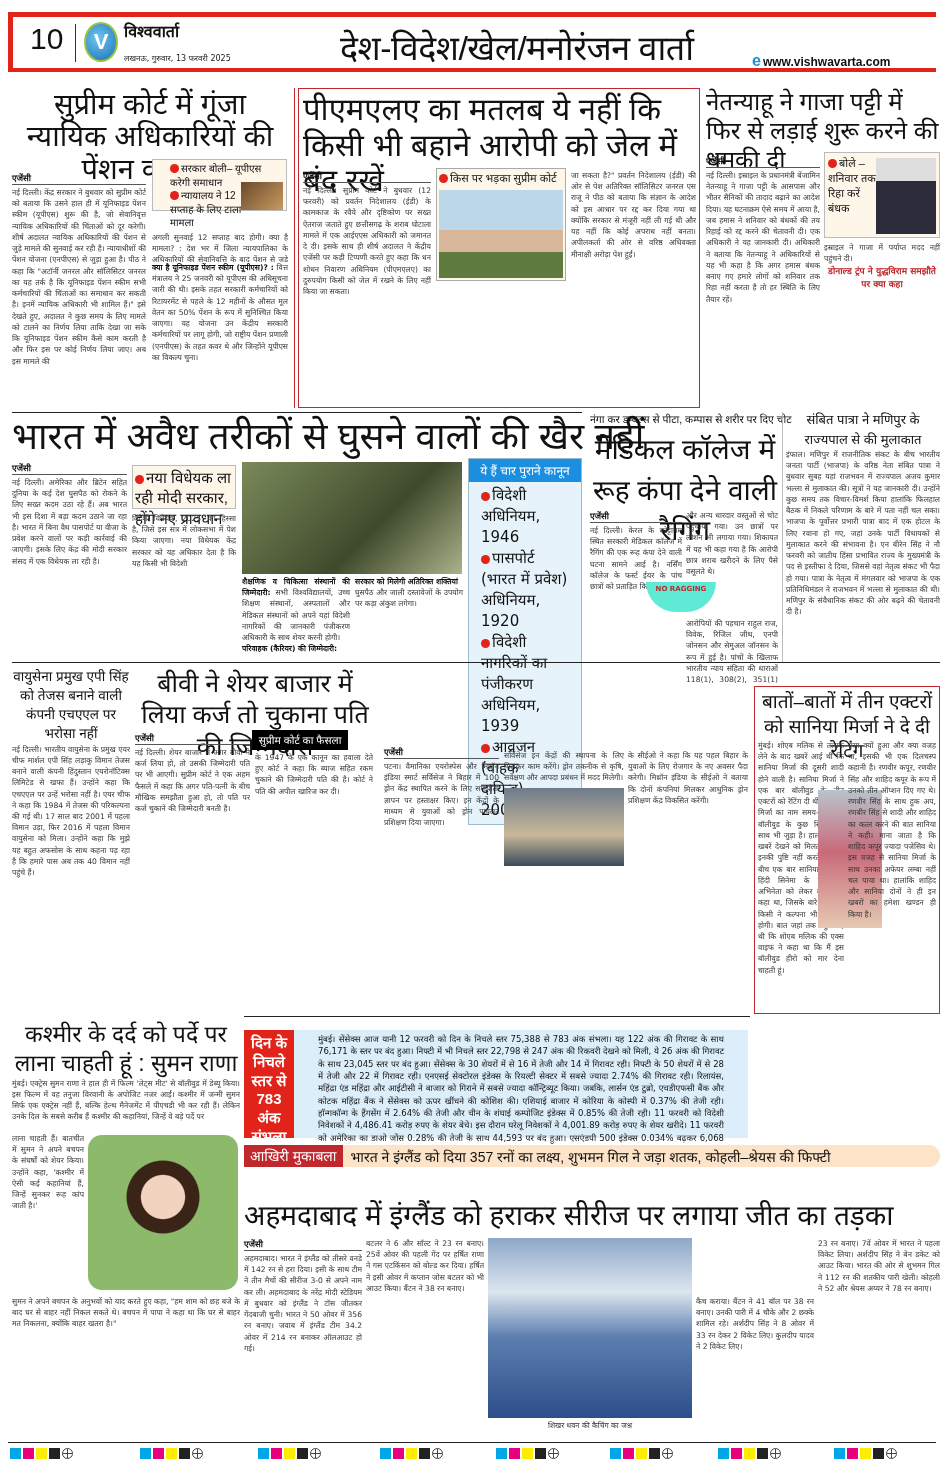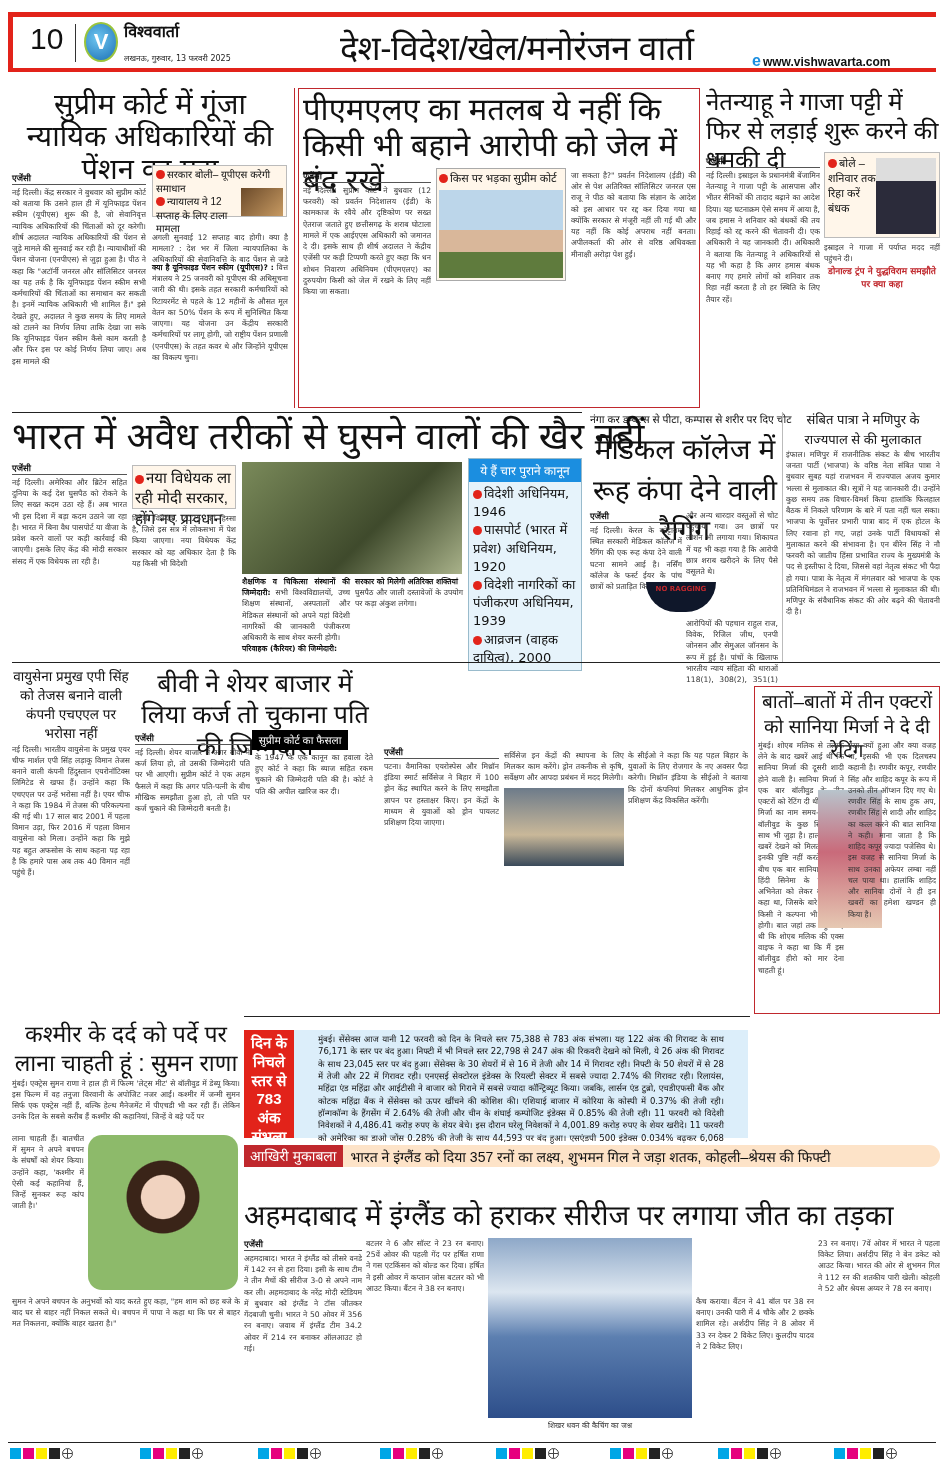--- a/index.html
+++ b/index.html
@@ -46,21 +46,21 @@
 <div class="abs section-title">देश-विदेश/खेल/मनोरंजन वार्ता</div>
 <div class="abs site"><span class="e">e</span><span>www.vishwavarta.com</span></div>
 
 <div class="col" style="left:12px;top:88px;width:276px">
   <div class="headline h-lg" style="text-align:center;font-size:29px">सुप्रीम कोर्ट में गूंजा न्यायिक अधिकारियों की पेंशन का मुद्दा</div>
 </div>
 <div class="col" style="left:12px;top:172px;width:134px">
   <div class="byline">एजेंसी</div>
   <div class="body" style="height:240px;overflow:hidden">नई दिल्ली। केंद्र सरकार ने बुधवार को सुप्रीम कोर्ट को बताया कि उसने हाल ही में यूनिफाइड पेंशन स्कीम (यूपीएस) शुरू की है, जो सेवानिवृत्त न्यायिक अधिकारियों की चिंताओं को दूर करेगी। शीर्ष अदालत न्यायिक अधिकारियों की पेंशन से जुड़े मामले की सुनवाई कर रही है। न्यायाधीशों की पेंशन योजना (एनपीएस) से जुड़ा हुआ है। पीठ ने कहा कि "अटॉर्नी जनरल और सॉलिसिटर जनरल का यह तर्क है कि यूनिफाइड पेंशन स्कीम सभी कर्मचारियों की चिंताओं का समाधान कर सकती है। इनमें न्यायिक अधिकारी भी शामिल हैं।" इसे देखते हुए, अदालत ने कुछ समय के लिए मामले को टालने का निर्णय लिया ताकि देखा जा सके कि यूनिफाइड पेंशन स्कीम कैसे काम करती है और फिर इस पर कोई निर्णय लिया जाए। अब इस मामले की</div>
 </div>
-<div class="col box" style="left:152px;top:165px;width:135px;height:52px;padding:2px 3px">
+<div class="col box" style="left:152px;top:159px;width:135px;height:52px;padding:2px 17px">
   <div class="callout dot" style="font-size:10px">सरकार बोली– यूपीएस करेगी समाधान</div>
   <div class="callout dot" style="font-size:10px;width:88px">न्यायालय ने 12 सप्ताह के लिए टाला मामला</div>
   <div class="photo abs" style="right:3px;top:22px;width:42px;height:28px;background:linear-gradient(135deg,#6b4a2a,#c79a62)"></div>
 </div>
 <div class="col" style="left:152px;top:232px;width:136px">
   <div class="body" style="height:30px;overflow:hidden">अगली सुनवाई 12 सप्ताह बाद होगी। क्या है मामला? : देश भर में जिला न्यायपालिका के अधिकारियों की सेवानिवृत्ति के बाद पेंशन से जुड़े मुद्दों की भी सुनवाई कर रही है।</div>
   <div class="body"><b>क्या है यूनिफाइड पेंशन स्कीम (यूपीएस)? :</b> <span>वित्त मंत्रालय ने 25 जनवरी को यूपीएस की अधिसूचना जारी की थी। इसके तहत सरकारी कर्मचारियों को रिटायरमेंट से पहले के 12 महीनों के औसत मूल वेतन का 50% पेंशन के रूप में सुनिश्चित किया जाएगा। यह योजना उन केंद्रीय सरकारी कर्मचारियों पर लागू होगी, जो राष्ट्रीय पेंशन प्रणाली (एनपीएस) के तहत कवर थे और जिन्होंने यूपीएस का विकल्प चुना।</span></div>
 </div>
 <div class="abs" style="left:294px;top:88px;width:1px;height:320px;background:#c0282d"></div>
 
@@ -114,39 +114,39 @@
 <div class="col" style="left:242px;top:576px;width:108px">
   <div class="body"><b>शैक्षणिक व चिकित्सा संस्थानों की जिम्मेदारी:</b> <span>सभी विश्वविद्यालयों, उच्च शिक्षण संस्थानों, अस्पतालों और मेडिकल संस्थानों को अपने यहां विदेशी नागरिकों की जानकारी पंजीकरण अधिकारी के साथ शेयर करनी होगी।</span></div>
   <div class="body"><b>परिवाहक (कैरियर) की जिम्मेदारी:</b></div>
 </div>
 <div class="col" style="left:355px;top:576px;width:108px">
   <div class="body"><b>सरकार को मिलेगी अतिरिक्त शक्तियां</b></div>
   <div class="body">घुसपैठ और जाली दस्तावेजों के उपयोग पर कड़ा अंकुश लगेगा।</div>
 </div>
 <div class="col" style="left:468px;top:458px;width:114px;background:#e6f3fb;border:1px solid #9bc">
   <div style="background:#1b8ee0;color:#fff;font-size:12px;text-align:center;padding:3px;font-family:'Liberation Sans',sans-serif">ये हैं चार पुराने कानून</div>
-  <div style="padding:3px 4px;font-size:13px;line-height:1.4">
+  <div style="padding:3px 12px;font-size:15px;line-height:1.4">
     <div class="dot">विदेशी अधिनियम, 1946</div>
     <div class="dot">पासपोर्ट (भारत में प्रवेश) अधिनियम, 1920</div>
     <div class="dot">विदेशी नागरिकों का पंजीकरण अधिनियम, 1939</div>
     <div class="dot">आव्रजन (वाहक दायित्व), 2000</div>
   </div>
 </div>
 
 <div class="col" style="left:590px;top:412px;width:190px">
   <div style="font-size:10.5px;font-family:'Liberation Sans',sans-serif;white-space:nowrap">नंगा कर डम्बल्स से पीटा, कम्पास से शरीर पर दिए चोट</div>
   <div class="headline" style="font-size:28px;text-align:center;line-height:1.45;margin-top:4px">मेडिकल कॉलेज में रूह कंपा देने वाली रैगिंग</div>
 </div>
 <div class="col" style="left:590px;top:510px;width:92px">
   <div class="byline">एजेंसी</div>
   <div class="body" style="height:143px;overflow:hidden">नई दिल्ली। केरल के कोट्टायम स्थित सरकारी मेडिकल कॉलेज में रैगिंग की एक रूह कंपा देने वाली घटना सामने आई है। नर्सिंग कॉलेज के फर्स्ट ईयर के पांच छात्रों को प्रताड़ित किया गया।</div>
 </div>
 <div class="col" style="left:686px;top:510px;width:92px">
   <div class="body" style="height:70px;overflow:hidden">और अन्य धारदार वस्तुओं से चोट पहुंचाया गया। उन छात्रों पर लोशन भी लगाया गया। शिकायत में यह भी कहा गया है कि आरोपी छात्र शराब खरीदने के लिए पैसे वसूलते थे।</div>
-  <div class="abs" style="left:-40px;top:72px;width:70px;height:30px;border-radius:0 0 35px 35px;background:#0f172a;color:#c0282d;font-size:7px;font-weight:bold;text-align:center;line-height:14px">NO RAGGING</div>
+  <div class="abs" style="left:-40px;top:72px;width:70px;height:30px;border-radius:0 0 35px 35px;background:#5eead4;color:#c0282d;font-size:7px;font-weight:bold;text-align:center;line-height:14px">NO RAGGING</div>
   <div class="body" style="margin-top:38px;height:68px;overflow:hidden">आरोपियों की पहचान राहुल राज, विवेक, रिजिल जीथ, एनपी जोनसन और सेमुअल जॉनसन के रूप में हुई है। पांचों के खिलाफ भारतीय न्याय संहिता की धाराओं 118(1), 308(2), 351(1) और केरल रैगिंग निषेध अधिनियम की धाराओं 3 और 4 के तहत मामला दर्ज किया गया है।</div>
 </div>
 
 <div class="abs" style="left:782px;top:412px;width:1px;height:250px;background:#bbb"></div>
 <div class="col" style="left:786px;top:410px;width:154px">
   <div class="headline" style="font-size:13px;text-align:center;line-height:1.5">संबित पात्रा ने मणिपुर के राज्यपाल से की मुलाकात</div>
   <div class="body" style="height:210px;overflow:hidden">इंफाल। मणिपुर में राजनीतिक संकट के बीच भारतीय जनता पार्टी (भाजपा) के वरिष्ठ नेता संबित पात्रा ने बुधवार सुबह यहां राजभवन में राज्यपाल अजय कुमार भल्ला से मुलाकात की। सूत्रों ने यह जानकारी दी। उन्होंने कुछ समय तक विचार-विमर्श किया हालांकि फिलहाल बैठक में निकले परिणाम के बारे में पता नहीं चल सका। भाजपा के पूर्वोत्तर प्रभारी पात्रा बाद में एक होटल के लिए रवाना हो गए, जहां उनके पार्टी विधायकों से मुलाकात करने की संभावना है। एन बीरेन सिंह ने नौ फरवरी को जातीय हिंसा प्रभावित राज्य के मुख्यमंत्री के पद से इस्तीफा दे दिया, जिससे वहां नेतृत्व संकट भी पैदा हो गया। पात्रा के नेतृत्व में मंगलवार को भाजपा के एक प्रतिनिधिमंडल ने राजभवन में भल्ला से मुलाकात की थी। मणिपुर के संवैधानिक संकट की ओर बढ़ने की चेतावनी दी है।</div>
 </div>
 
 <div class="abs" style="left:12px;top:662px;width:928px;height:1px;background:#222"></div>

